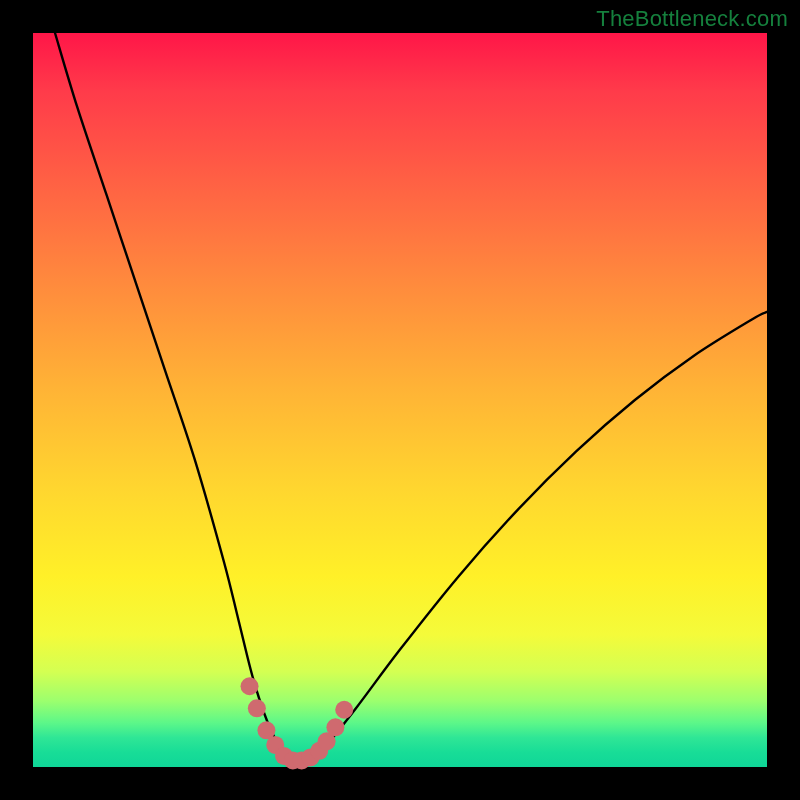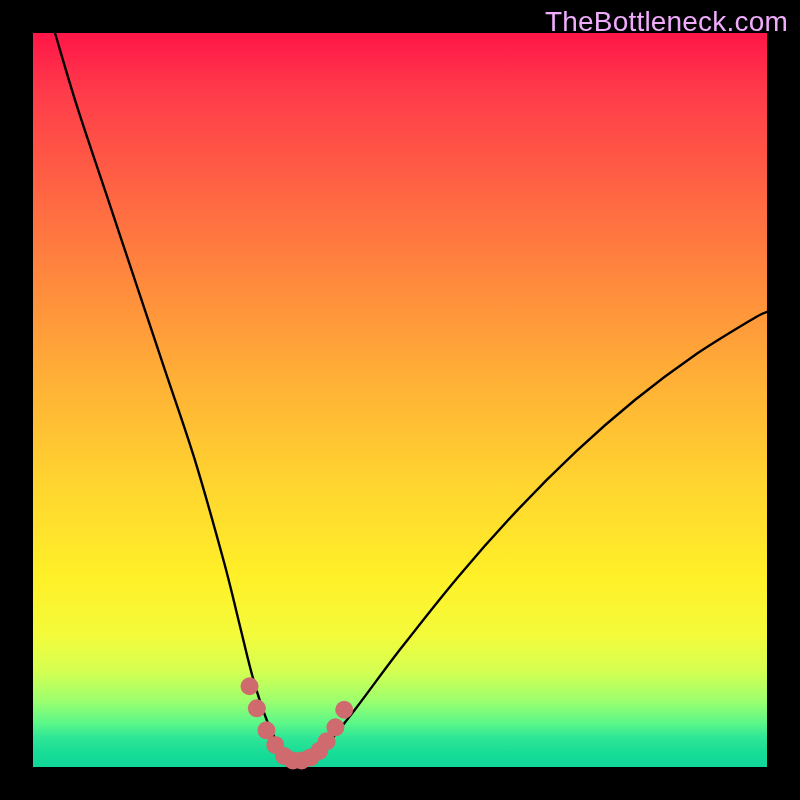--- a/index.html
+++ b/index.html
@@ -40,22 +40,22 @@
       #5cf789 94%,
       #2fe696 96%,
       #18dd97 98%,
       #0fd698 100%
     );
   }
   .watermark {
     position: absolute;
     top: 6px;
     right: 12px;
-    color: #f0abfc;
-    font-size: 28px;
+    color: #15803d;
+    font-size: 22px;
     letter-spacing: 0.2px;
     font-weight: 500;
   }
   svg.curve {
     position: absolute;
     left: 0; top: 0;
     width: 734px;
     height: 734px;
     overflow: visible;
   }

